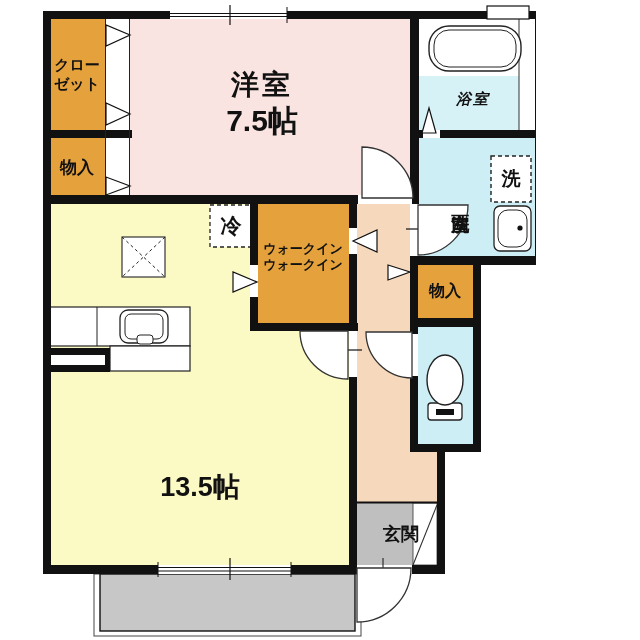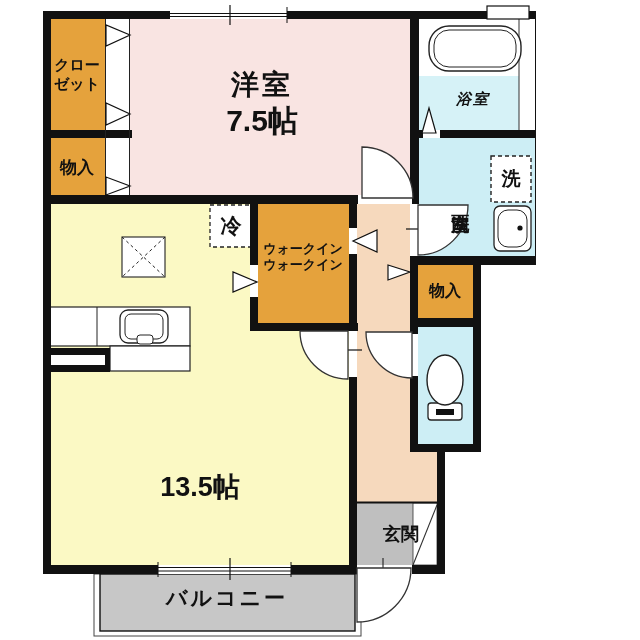--- a/index.html
+++ b/index.html
@@ -182,14 +182,13 @@
   <div class="lbl" style="left:511px;top:179px;font-size:19px;">洗</div>
   <div class="lbl lbl-v" style="left:460px;top:200px;font-size:18px;">洗面室</div>
   <div class="lbl" style="left:445px;top:291px;font-size:16px;">物入</div>
   <div class="lbl" style="left:303px;top:257px;font-size:13px;">
     <div>ウォークイン</div>
     <div>ウォークイン</div>
   </div>
   <div class="lbl" style="left:231px;top:226px;font-size:21px;">冷</div>
   <div class="lbl" style="left:200px;top:460px;font-size:27px;margin-top:28px;">13.5帖</div>
   <div class="lbl" style="left:385px;top:534px;font-size:18px;margin-left:16px;">玄関</div>
-  <div class="lbl" style="left:227px;top:598px;font-size:21px;letter-spacing:3px;">バルコニー</div>
 </div>
 
 </body></html>

